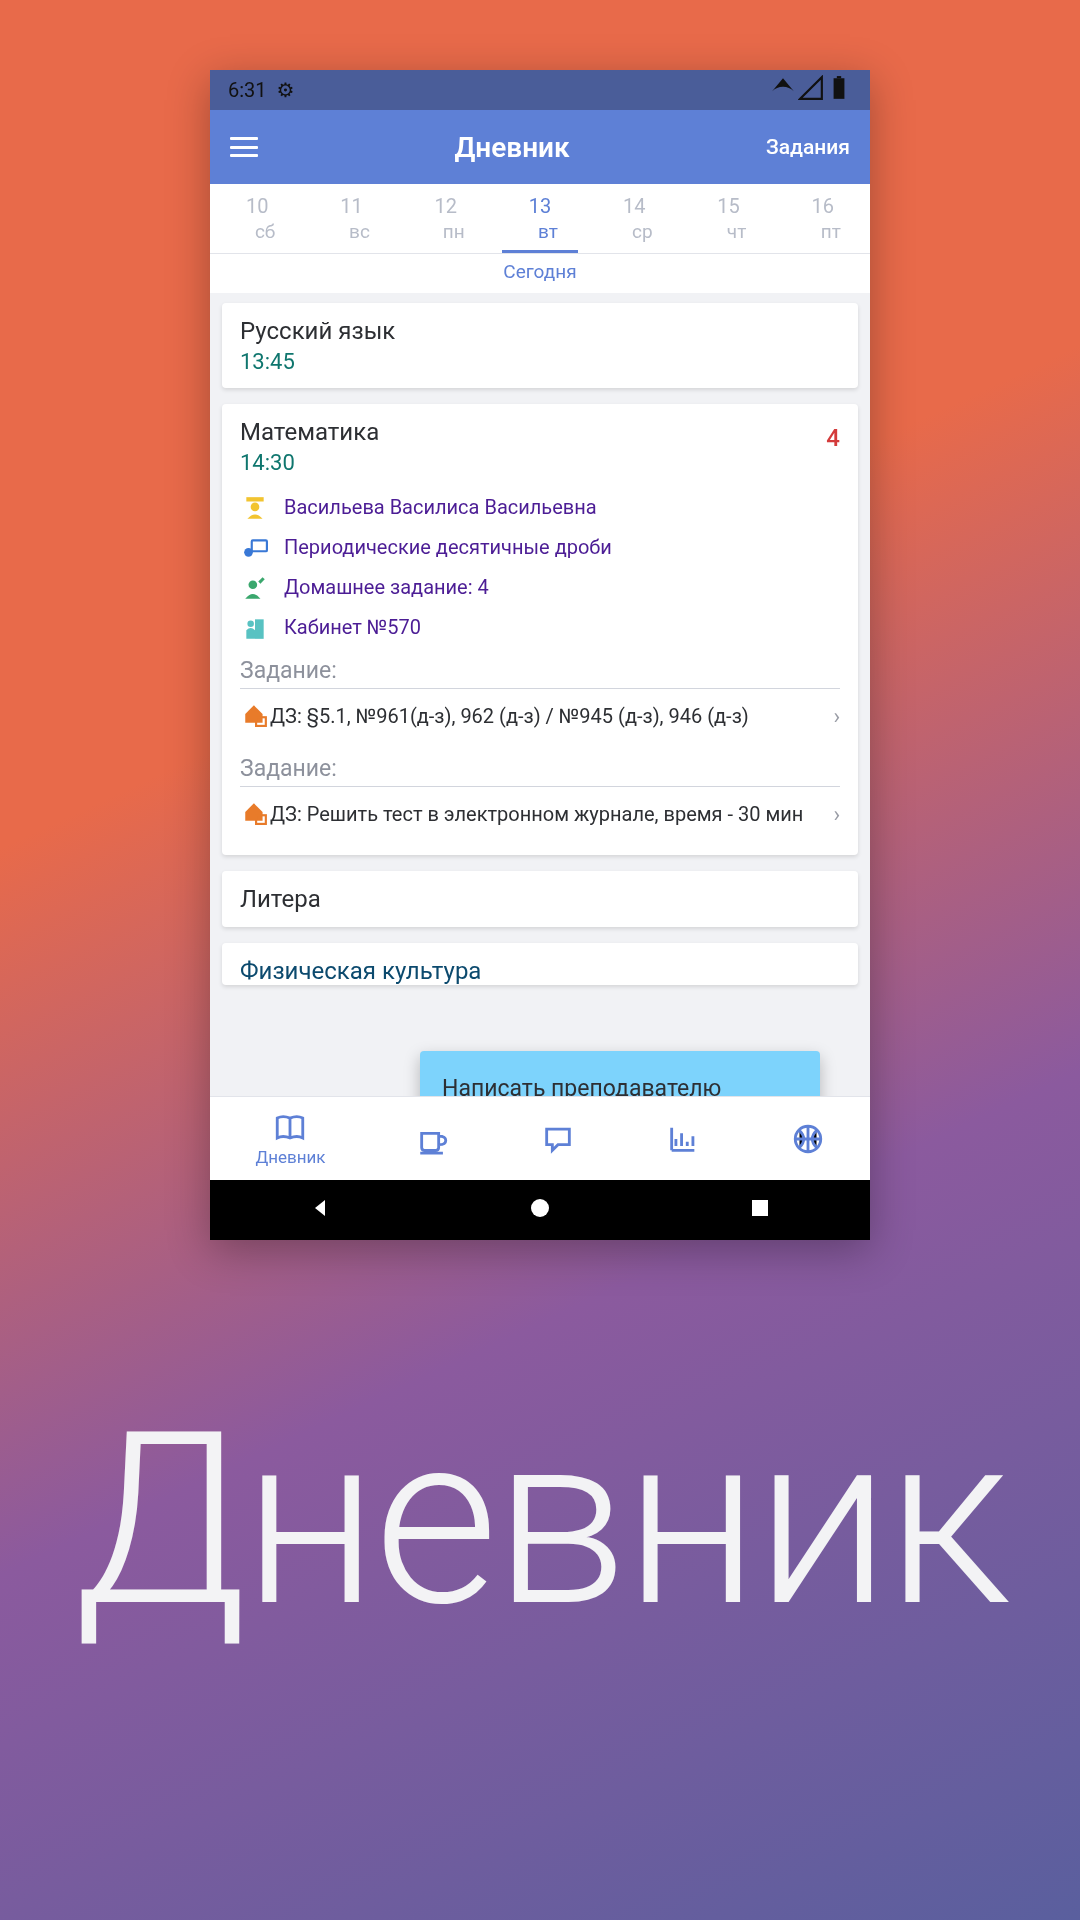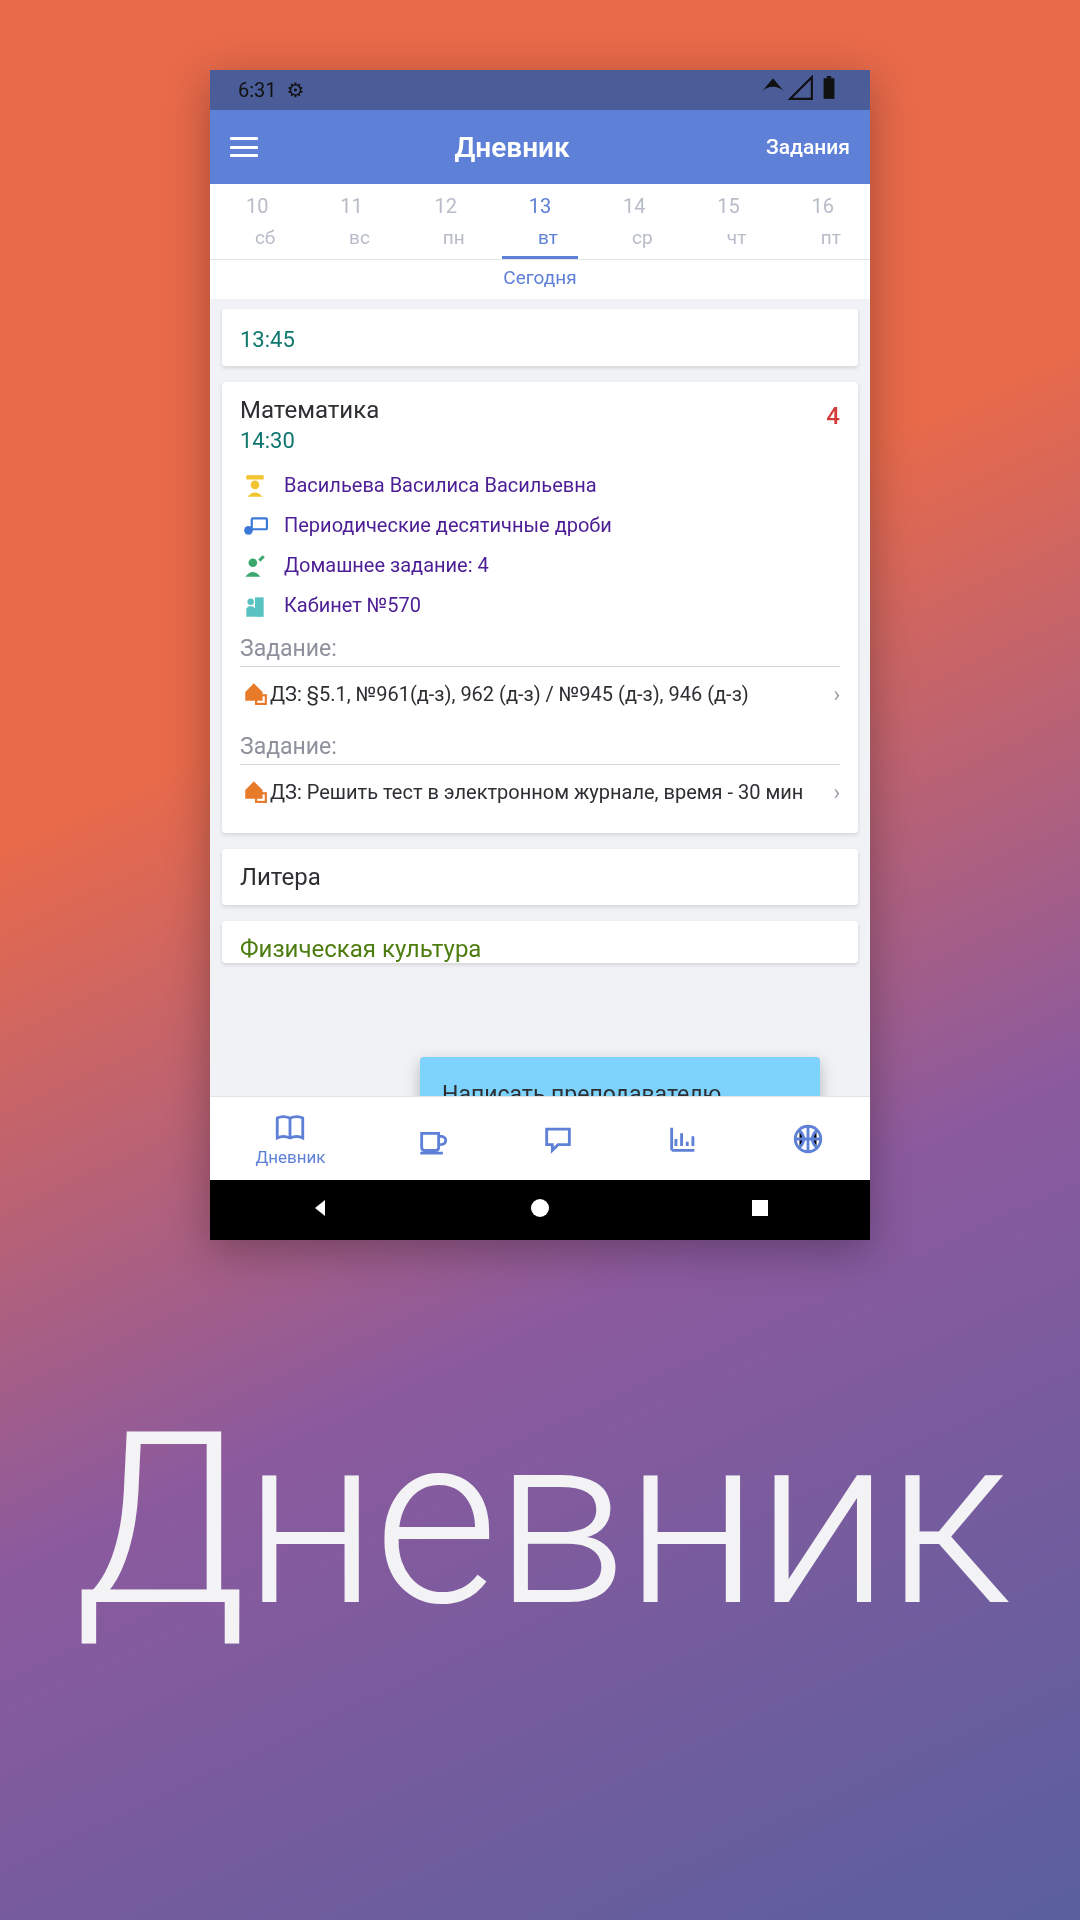--- a/index.html
+++ b/index.html
@@ -17,21 +17,21 @@
     background: #f1f2f5;
     box-shadow: 0 10px 40px rgba(0,0,0,0.3);
     display: flex; flex-direction: column;
     overflow: hidden;
   }
   
   .statusbar {
     height: 40px;
     background: #4a5d99;
     display: flex; align-items: center;
-    padding: 0 28px;
+    padding: 0 18px;
     font-size: 20px; color: #111;
   }
   .statusbar .right { margin-left: auto; display: flex; align-items: center; gap: 2px; }
   .gear-icon { font-size: 20px; margin-left: 10px; }
   
   .appbar {
     height: 74px;
     background: #5e80d6;
     display: flex; align-items: center;
     padding: 0 20px;
@@ -49,21 +49,21 @@
     border-bottom: 1px solid #e2e4ea;
   }
   .date-cell {
     flex:1; text-align:center;
     color:#b7bcc8;
     font-size:20px;
     padding:4px 0 10px;
     position:relative;
   }
   .date-cell .num { display:block; }
-  .date-cell .dow { display:block; font-size:19px; margin-top:8px;padding-left:16px;}
+  .date-cell .dow { display:block; font-size:19px; margin-top:2px;padding-left:16px;}
   .date-cell.selected { color:#5e80d6; }
   .date-cell.selected::after{
     content:""; position:absolute; left:10%; right:10%; bottom:0; height:3px; background:#5e80d6;
   }
   .today-label { color:#5e80d6; font-size:19px; text-align:center; background:#fff; padding:6px 0 10px;}
   
   .list { flex:1; overflow:hidden; padding: 10px 12px 0; position:relative;}
   .card {
     background:#fff; border-radius:4px;
     box-shadow: 0 2px 4px rgba(0,0,0,0.12);
@@ -176,20 +176,21 @@
     <div class="date-cell">
         <span class="num">16</span>
         <span class="dow">пт</span>
       </div>
   </div>
   <div class="today-label">Сегодня</div>
 
   <div class="list">
 
     <div class="card">
+      <div class="subject">Русский язык</div>
       <div class="time">13:45</div>
     </div>
 
     <div class="card">
       <span class="grade">4</span>
       <div class="subject">Математика</div>
       <div class="time">14:30</div>
 
       <div style="height:10px"></div>
       <div class="detail-row">
@@ -254,21 +255,21 @@
         <span class="text">ДЗ: Решить тест в электронном журнале, время - 30 мин</span>
         <span class="chevron">›</span>
       </div>
     </div>
 
     <div class="card">
       <div class="subject">Литера</div>
     </div>
 
     <div class="card" style="padding-bottom:0; margin-bottom:0;">
-      <div class="subject" style="color:#4d7c0f; overflow:hidden; white-space:nowrap;">Физическая культура</div>
+      <div class="subject" style="color:#0c4a6e; overflow:hidden; white-space:nowrap;">Физическая культура</div>
     </div>
 
     <div class="popup">
       <div>Написать преподавателю</div>
     </div>
   </div>
 
   <div class="bottomnav">
     <div class="bottomnav-item">
       <svg viewBox="0 0 24 24">

